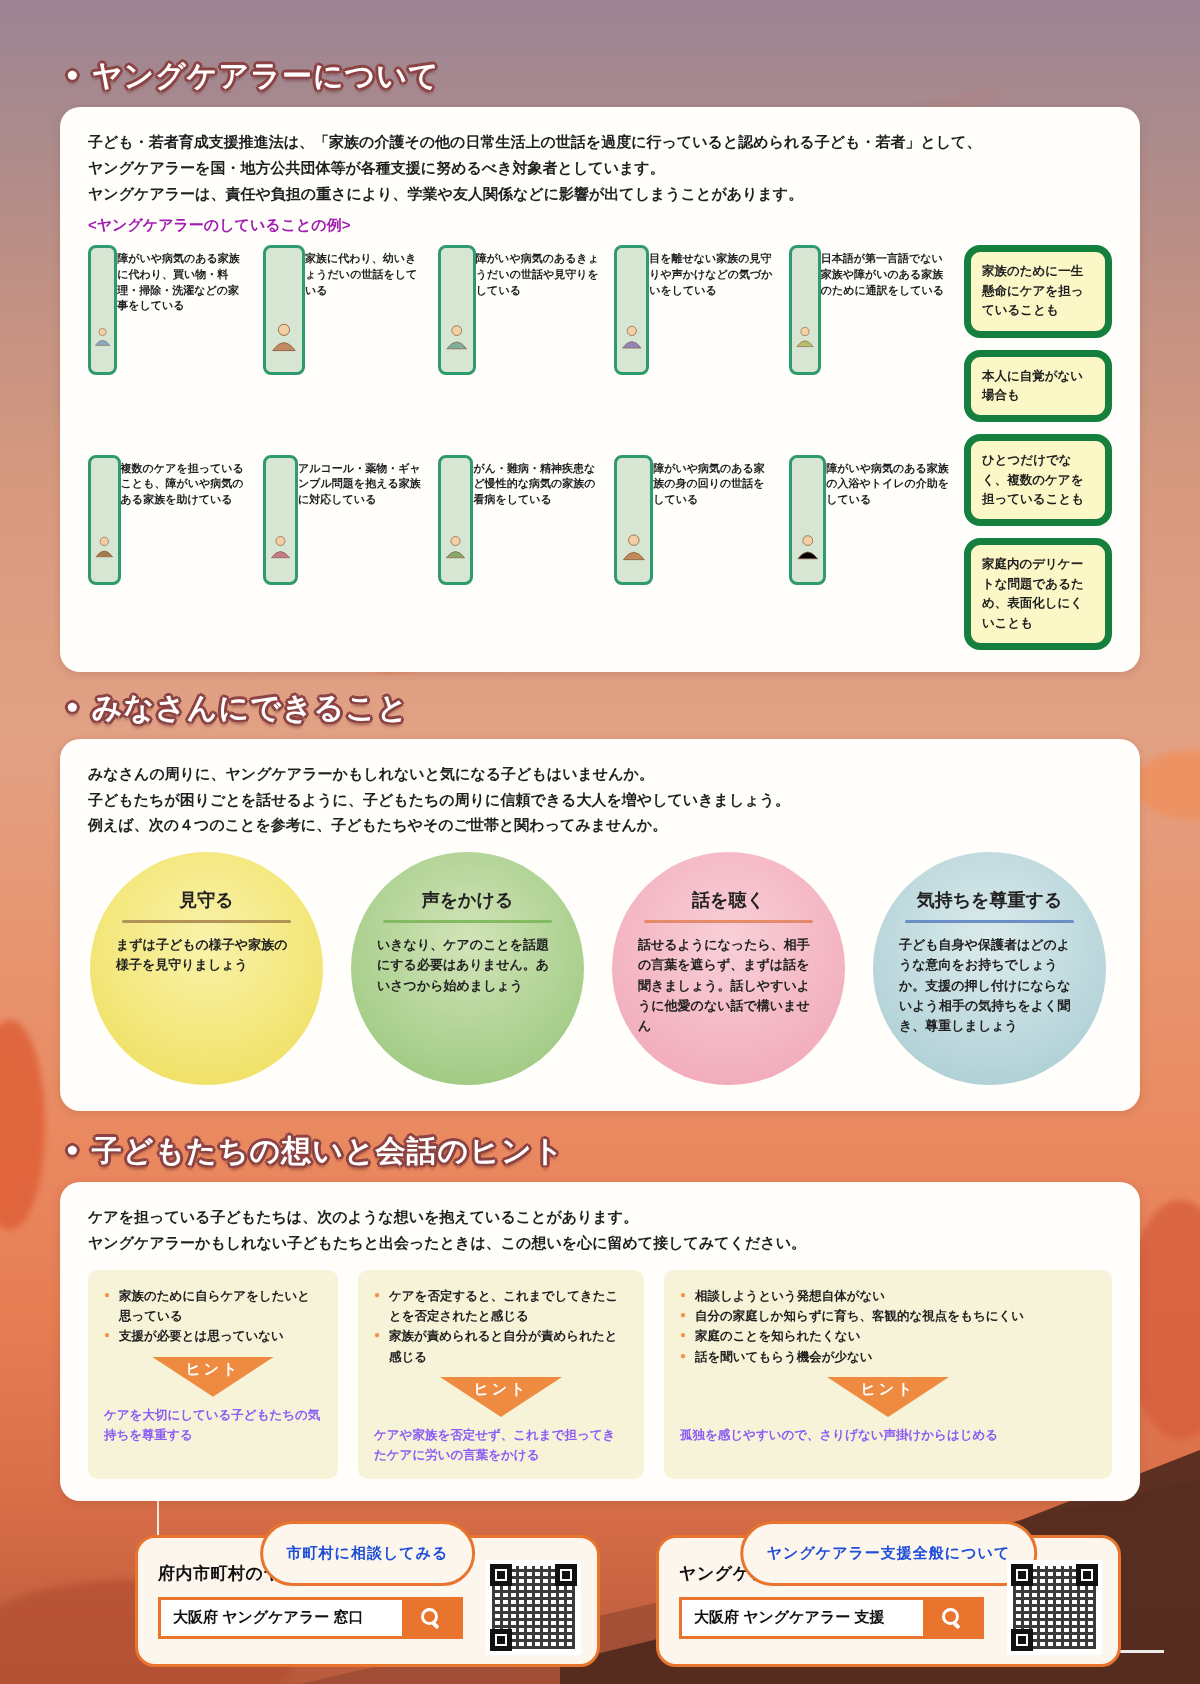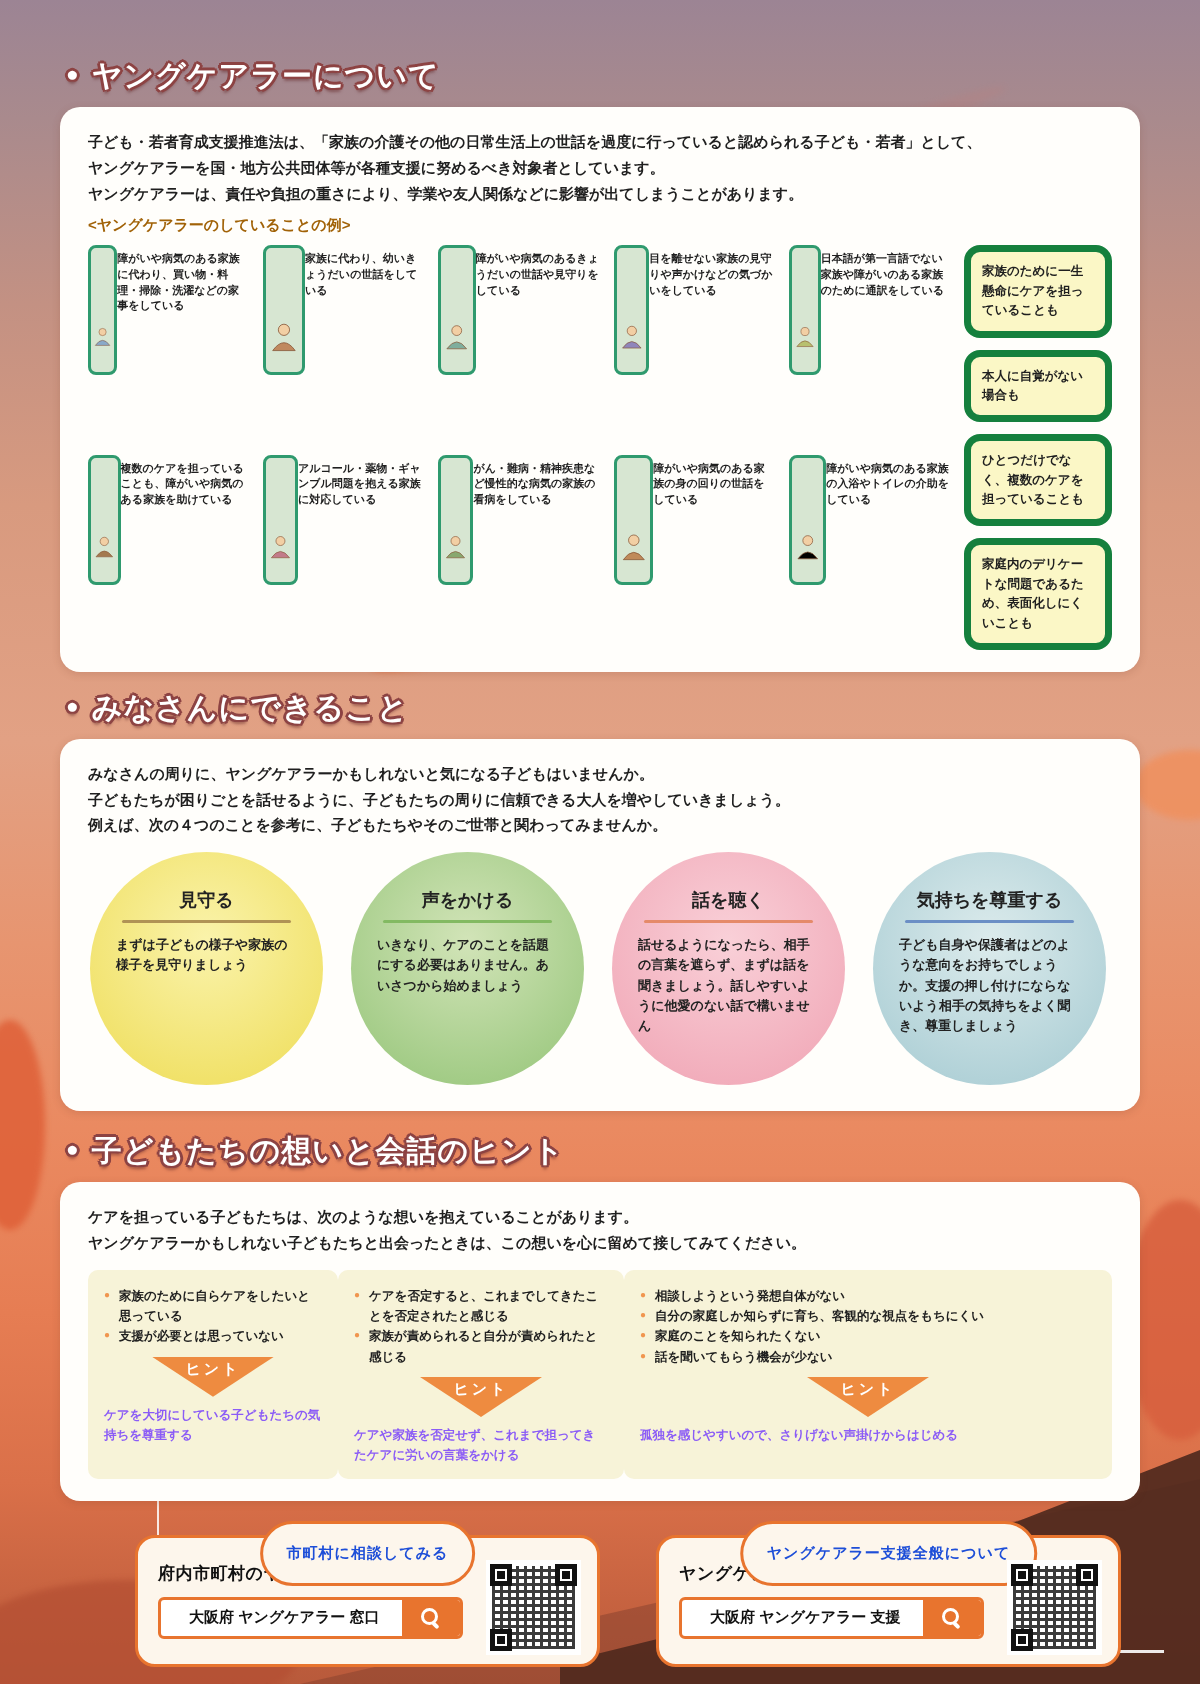--- a/index.html
+++ b/index.html
@@ -32,21 +32,21 @@
     text-shadow: -2px -2px 0 #8d4343, 2px -2px 0 #8d4343, -2px 2px 0 #8d4343, 2px 2px 0 #8d4343,
                  -3px 0 0 #8d4343, 3px 0 0 #8d4343, 0 -3px 0 #8d4343, 0 4px 3px rgba(100,40,40,.55); }
   .sec-bullet { font-size: 21px; vertical-align: 5px; margin-right: 12px; }
 
   
   .panel { background: #fffefb; border-radius: 20px; padding: 22px 28px;
            box-shadow: 0 2px 8px rgba(120,60,40,.2); margin-top: 10px; }
   .intro-line { font-size: 15px; font-weight: bold; line-height: 1.72; color: #1f1f1f; }
 
   
-  .examples-label { margin: 10px 0 10px; font-size: 15px; font-weight: bold; color: #a16207; }
+  .examples-label { margin: 10px 0 10px; font-size: 15px; font-weight: bold; color: #a21caf; }
   .exgrid { display: grid; grid-template-columns: repeat(5, 1fr) 148px; gap: 14px 14px; }
   .card { display: flex; flex-direction: row; }
   .card-img { height: 130px; background: #d7e6d2; border: 3px solid #2f9a6e; border-radius: 8px;
               display: flex; align-items: flex-end; justify-content: center; overflow: hidden; padding-bottom: 6px; }
   .card-img svg { width: 74px; height: 60px; }
   .card-caption { font-size: 11px; font-weight: bold; line-height: 1.42; margin-top: 6px; color: #1f1f1f; min-height: 56px; }
   .exgrid .card:nth-child(1) .card-img { color: #89a9c9; }
   .exgrid .card:nth-child(2) .card-img { color: #c0895f; }
   .exgrid .card:nth-child(3) .card-img { color: #7fae9d; }
   .exgrid .card:nth-child(4) .card-img { color: #8f86bb; }
@@ -70,21 +70,21 @@
   .c1 { background: radial-gradient(circle at 50% 38%, #faf3ab, #f1e26b 75%, #ecd95c); }
   .c1 .circle-line { background: #b09355; }
   .c2 { background: radial-gradient(circle at 50% 38%, #d2e4b8, #a3cc87 75%, #96c278); }
   .c2 .circle-line { background: #83ba62; }
   .c3 { background: radial-gradient(circle at 50% 38%, #f9d0d8, #f2aebc 75%, #eea2b2); }
   .c3 .circle-line { background: #e58a6a; }
   .c4 { background: radial-gradient(circle at 50% 38%, #dcebec, #b2d2d8 75%, #a6cad2); }
   .c4 .circle-line { background: #6b8fc5; }
 
   
-  .tboxes { display: flex; margin-top: 14px; }
+  .tboxes { display: flex; gap: 20px; margin-top: 14px; }
   .tbox { background: #f7f3d8; border-radius: 10px; padding: 16px 16px 14px; }
   .tbox1 { flex: 0 0 250px; } .tbox2 { flex: 0 0 286px; } .tbox3 { flex: 1; }
   .tbox ul { list-style: none; }
   .tbox li { position: relative; padding-left: 15px; font-size: 12.5px; font-weight: bold; line-height: 1.62; color: #1f1f1f; }
   .tbox li::before { content: "●"; position: absolute; left: 0; top: 1px; font-size: 10px; color: #f0954f; }
   .hint-wrap { position: relative; width: 122px; height: 40px; margin: 10px auto 8px; }
   .hint-tri { position: absolute; inset: 0; background: #ee8b40; clip-path: polygon(0 0, 100% 0, 50% 100%); }
   .hint-label { position: relative; text-align: center; color: #fff; font-size: 15px; font-weight: 800;
                 letter-spacing: 3px; line-height: 24px; }
   .hint-text { font-size: 12.5px; font-weight: bold; line-height: 1.6; color: #8b5cf6; }
@@ -93,21 +93,21 @@
   .contact-row { display: flex; gap: 56px; margin: 34px 0 0 75px; position: relative; }
   .cbox { position: relative; width: 465px; height: 132px; background: #fdf6ec; border: 3px solid #e8742e;
           border-radius: 20px; padding: 18px 16px 14px; }
   .ctab { position: absolute; top: -17px; left: 50%; transform: translateX(-50%); background: #fdf6ec;
           border: 3px solid #e8742e; border-radius: 999px; padding: 20px 24px; color: #1d4ed8;
           font-size: 15px; font-weight: 800; white-space: nowrap; letter-spacing: 1px; }
   .cbody { display: flex; gap: 14px; margin-top: 4px; }
   .cleft { flex: 1; }
   .ctitle { font-size: 17px; font-weight: 800; color: #111; margin: 2px 0 0 4px; letter-spacing: .5px; }
   .search-bar { display: flex; width: 305px; height: 42px; margin: 12px 0 0 4px; border: 3px solid #e8742e;
-                border-radius: 6px; overflow: hidden; background: #fff; padding-left: 16px; }
+                border-radius: 0; overflow: hidden; background: #fff; }
   .search-text { flex: 1; display: flex; align-items: center; padding: 0 12px; font-size: 15px; font-weight: bold; color: #111; }
   .search-btn { width: 58px; background: #e8742e; display: flex; align-items: center; justify-content: center; border: none; cursor: pointer; }
   .mag { position: relative; width: 20px; height: 20px; }
   .mag::before { content: ""; position: absolute; left: 0; top: 0; width: 11px; height: 11px;
                  border: 3px solid #fff; border-radius: 50%; }
   .mag::after { content: ""; position: absolute; left: 13px; top: 13px; width: 8px; height: 3.5px;
                 background: #fff; border-radius: 2px; transform: rotate(45deg); transform-origin: 0 0; }
   .qr { position: relative; width: 95px; height: 95px; background: #fff; padding: 6px; flex: none; }
   .qr-noise { position: absolute; inset: 6px;
     background-image: repeating-linear-gradient(0deg, #1a1a1a 0 3px, transparent 3px 7px),

